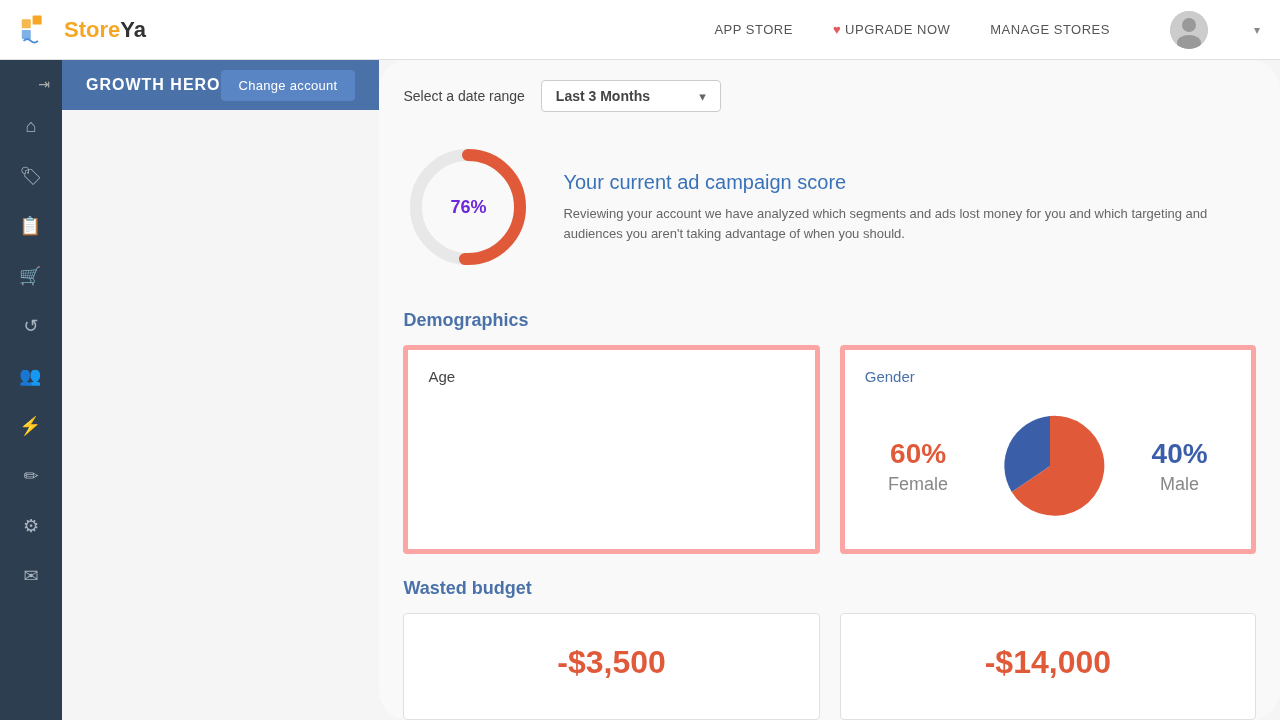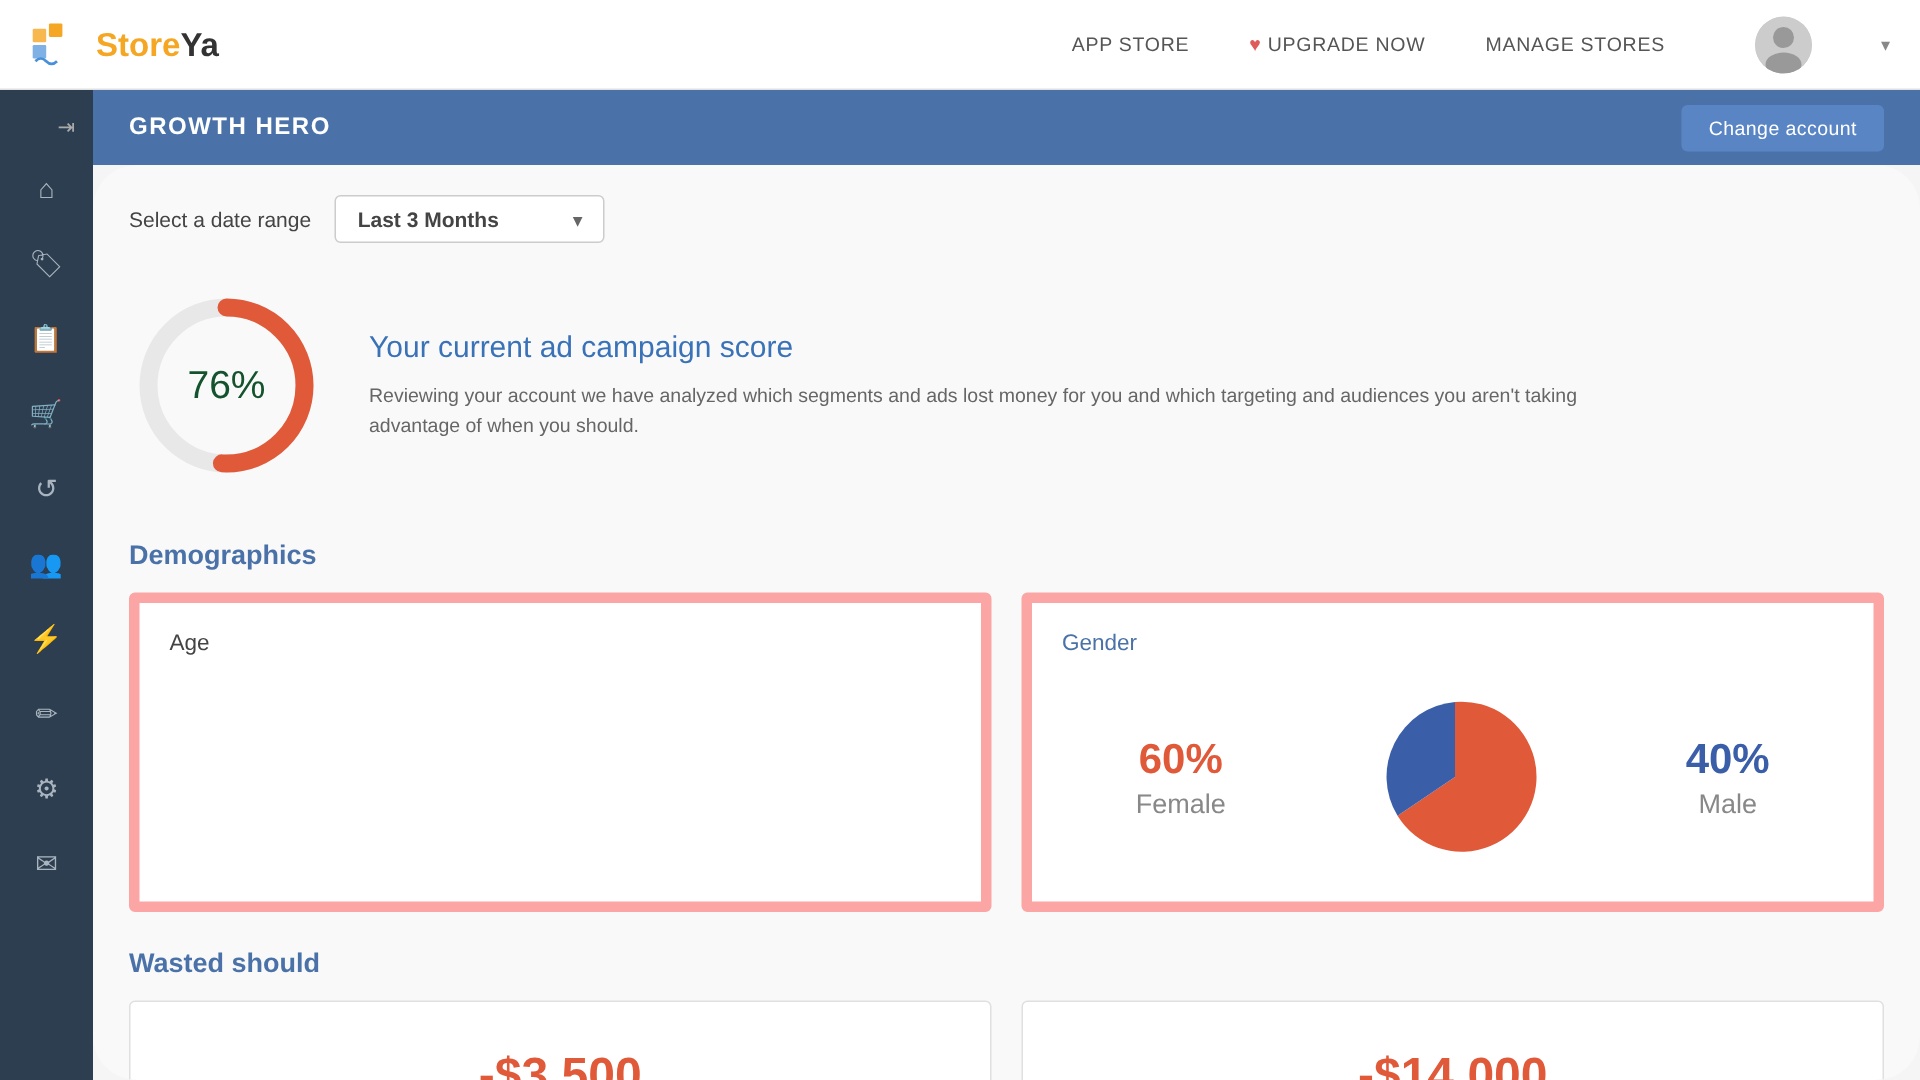--- a/index.html
+++ b/index.html
@@ -94,21 +94,21 @@
       cursor: pointer;
       color: #aab4be;
       font-size: 18px;
       transition: background 0.2s;
     }
 
     
     .content-area {
       flex: 1;
       display: flex;
-      flex-direction: column;
+      flex-direction: row;
       overflow: hidden;
     }
 
     
     .page-header {
       background: #4a72a8;
       height: 50px;
       display: flex;
       align-items: center;
       justify-content: space-between;
@@ -181,23 +181,23 @@
       width: 130px;
       height: 130px;
       flex-shrink: 0;
     }
     .score-circle-container svg { width: 130px; height: 130px; }
     .score-text-overlay {
       position: absolute;
       top: 50%;
       left: 50%;
       transform: translate(-50%, -50%);
-      font-size: 26px;
-      font-weight: normal;
-      color: #14532d;
+      font-size: 18px;
+      font-weight: bold;
+      color: #6d28d9;
     }
     .score-info h2 {
       font-size: 20px;
       color: #3a72b8;
       font-weight: normal;
       margin-bottom: 10px;
     }
     .score-info p {
       font-size: 13px;
       color: #666;
@@ -213,21 +213,21 @@
       margin-bottom: 14px;
     }
 
     .charts-row {
       display: flex;
       gap: 20px;
       margin-bottom: 24px;
     }
     .chart-card {
       background: #fff;
-      border: 7px solid #fca5a5;
+      border: 5px solid #fca5a5;
       border-radius: 4px;
       padding: 18px 20px;
       flex: 1;
     }
     .chart-card-title {
       font-size: 15px;
       color: #444;
       margin-bottom: 16px;
     }
 
@@ -425,21 +425,21 @@
               <path d="M55,55 L16.7,80.9 A50,50 0 0,1 55,5 Z" fill="#3a5fa8"></path>
             </svg>
             <div class="gender-stat">
               <div class="gender-pct male">40%</div>
               <div class="gender-label">Male</div>
             </div>
           </div>
         </div>
       </div>
 
-      <div class="section-title">Wasted should</div>
+      <div class="section-title">Wasted budget</div>
       <div class="wasted-row">
         <div class="wasted-card">
           <div class="wasted-amount">-$3,500</div>
 
         </div>
         <div class="wasted-card">
           <div class="wasted-amount">-$14,000</div>
 
         </div>
       </div>

